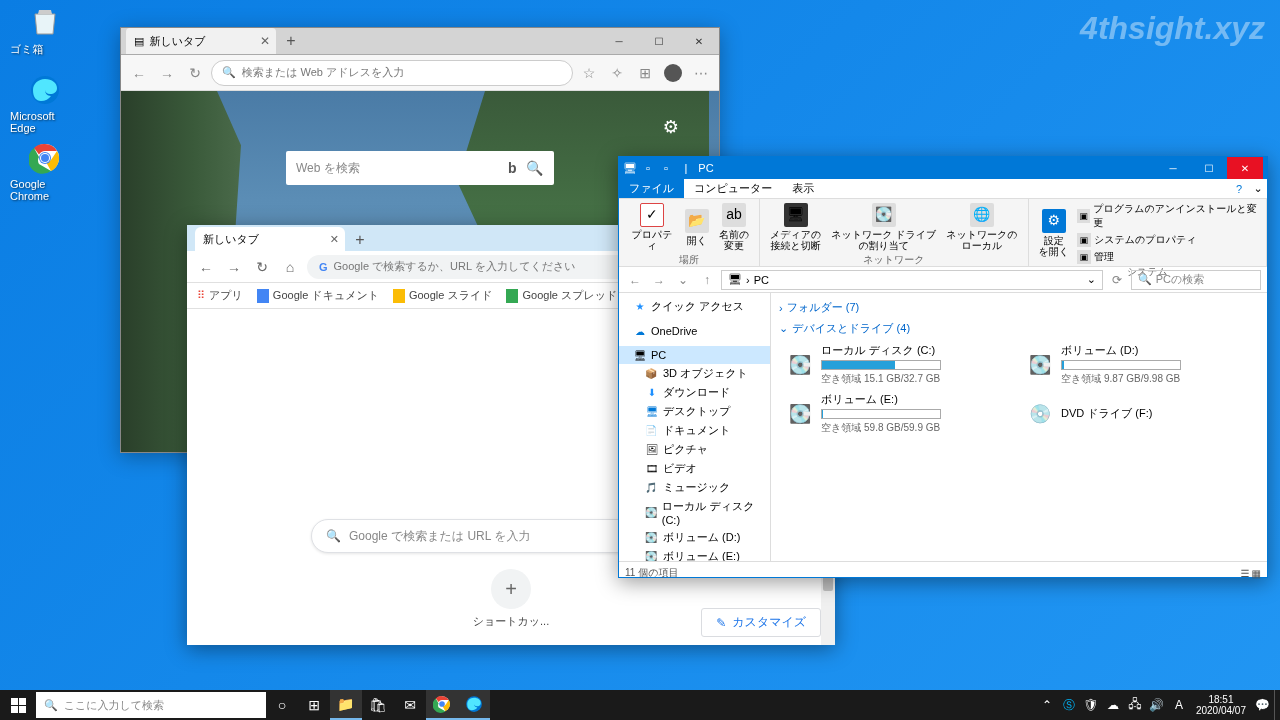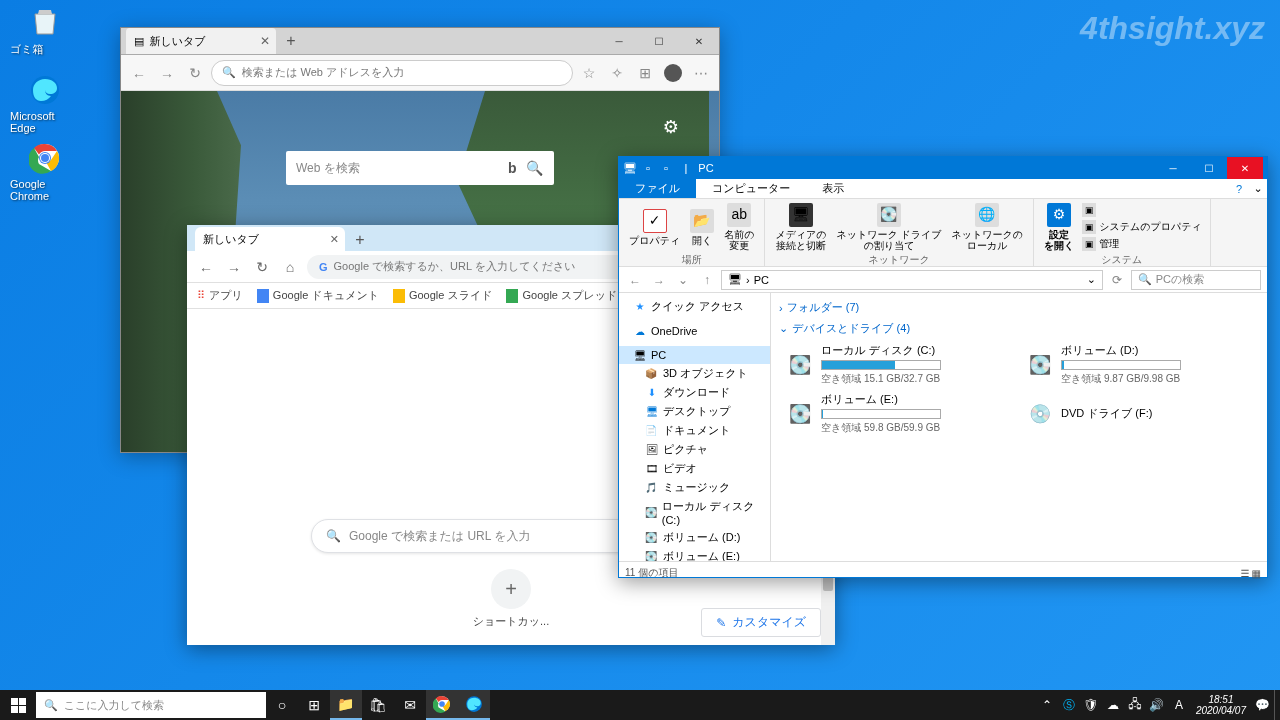--- a/index.html
+++ b/index.html
@@ -48,21 +48,21 @@
 .chrome-scroll-thumb{position:absolute;right:2px;top:2px;width:10px;height:280px;background:#c0c0c0;border-radius:2px;}
 
 .explorer-window{position:absolute;left:618px;top:156px;width:650px;height:422px;background:#fff;box-shadow:0 4px 20px rgba(0,0,0,0.4);border:1px solid #0078d7;}
 .explorer-title{height:22px;background:#0078d7;display:flex;align-items:center;padding:0 4px;color:#fff;font-size:11px;}
 .explorer-title .ttl-icons{display:flex;gap:4px;align-items:center;}
 .explorer-title .ttl-icons span{width:14px;height:14px;display:flex;align-items:center;justify-content:center;}
 .explorer-win-ctrl{margin-left:auto;display:flex;}
 .explorer-win-ctrl div{width:36px;height:22px;display:flex;align-items:center;justify-content:center;font-size:10px;}
 .explorer-win-ctrl .close{background:transparent;}
 .explorer-menu{height:20px;background:#fff;display:flex;align-items:stretch;font-size:11px;border-bottom:1px solid #ddd;}
-.explorer-menu .tab{padding:0 16px;display:flex;align-items:center;}
+.explorer-menu .tab{padding:0 10px;display:flex;align-items:center;}
 .explorer-menu .tab.active{background:#0078d7;color:#fff;}
 .explorer-menu .help{margin-left:auto;width:20px;color:#0078d7;display:flex;align-items:center;justify-content:center;}
 .explorer-ribbon{height:68px;background:#f5f5f5;border-bottom:1px solid #ddd;display:flex;font-size:10px;}
 .ribbon-group{border-right:1px solid #ddd;padding:2px 6px;display:flex;flex-direction:column;}
 .ribbon-group .top{flex:1;display:flex;gap:2px;align-items:center;}
 .ribbon-group .grplbl{text-align:center;color:#666;font-size:10px;}
 .ribbon-btn{display:flex;flex-direction:column;align-items:center;gap:2px;padding:2px 4px;text-align:center;line-height:1.1;}
 .ribbon-btn .ic{width:24px;height:24px;background:#ddd;border-radius:2px;display:flex;align-items:center;justify-content:center;font-size:14px;}
 .ribbon-small{display:flex;align-items:center;gap:3px;padding:1px 2px;}
 .ribbon-small .ic{width:14px;height:14px;background:#ddd;display:inline-flex;align-items:center;justify-content:center;font-size:9px;}
@@ -89,21 +89,21 @@
 .explorer-status{height:23px;border-top:1px solid #ddd;font-size:10px;padding:0 6px;display:flex;align-items:center;color:#555;}
 .explorer-status .view-icons{margin-left:auto;display:flex;gap:2px;}
 
 .taskbar{position:absolute;left:0;bottom:0;width:100%;height:30px;background:#1a1a1a;display:flex;align-items:center;}
 .start-btn{width:36px;height:30px;display:flex;align-items:center;justify-content:center;color:#fff;}
 .tb-search{width:230px;height:26px;background:#fff;margin-left:0;display:flex;align-items:center;padding:0 8px;font-size:11px;color:#888;gap:6px;}
 .tb-icon{width:32px;height:30px;display:flex;align-items:center;justify-content:center;color:#fff;font-size:14px;}
 .tb-icon.active{border-bottom:2px solid #76b9ed;background:#333;}
 .tb-tray{margin-left:auto;display:flex;align-items:center;height:100%;color:#fff;font-size:11px;}
 .tb-tray .tic{width:22px;height:30px;display:flex;align-items:center;justify-content:center;font-size:12px;}
-.tb-clock{text-align:center;line-height:1.1;font-size:10px;padding:0 6px;font-style:italic;}
+.tb-clock{text-align:center;line-height:1.1;font-size:10px;padding:0 6px;}
 
 .win-squares{display:inline-grid;grid-template-columns:7px 7px;grid-template-rows:7px 7px;gap:1px;}
 .win-squares span{background:#fff;}
 .start-btn .win-squares span{background:#fff;}
 </style>
 </head>
 <body>
 
 <div class="watermark">4thsight.xyz</div>
 
@@ -295,26 +295,27 @@
             <span style="white-space:pre;">ネットワークの
 ローカル</span>
           </div>
       </div>
       <div class="grplbl">ネットワーク</div>
     </div>
     <div class="ribbon-group">
       <div class="top">
         <div class="ribbon-btn">
             <div class="ic" style="background:#0078d7;color:#fff;">⚙</div>
-            <span style="white-space:pre;font-weight:bold;">設定
+            <span style="white-space:pre;">設定
 を開く</span>
           </div>
         <div style="display:flex;flex-direction:column;gap:1px;">
           <div class="ribbon-small">
               <span class="ic">▣</span>
+              <span>プログラムのアンインストールと変更</span>
             </div>
           <div class="ribbon-small">
               <span class="ic">▣</span>
               <span>システムのプロパティ</span>
             </div>
           <div class="ribbon-small">
               <span class="ic">▣</span>
               <span>管理</span>
             </div>
         </div>

